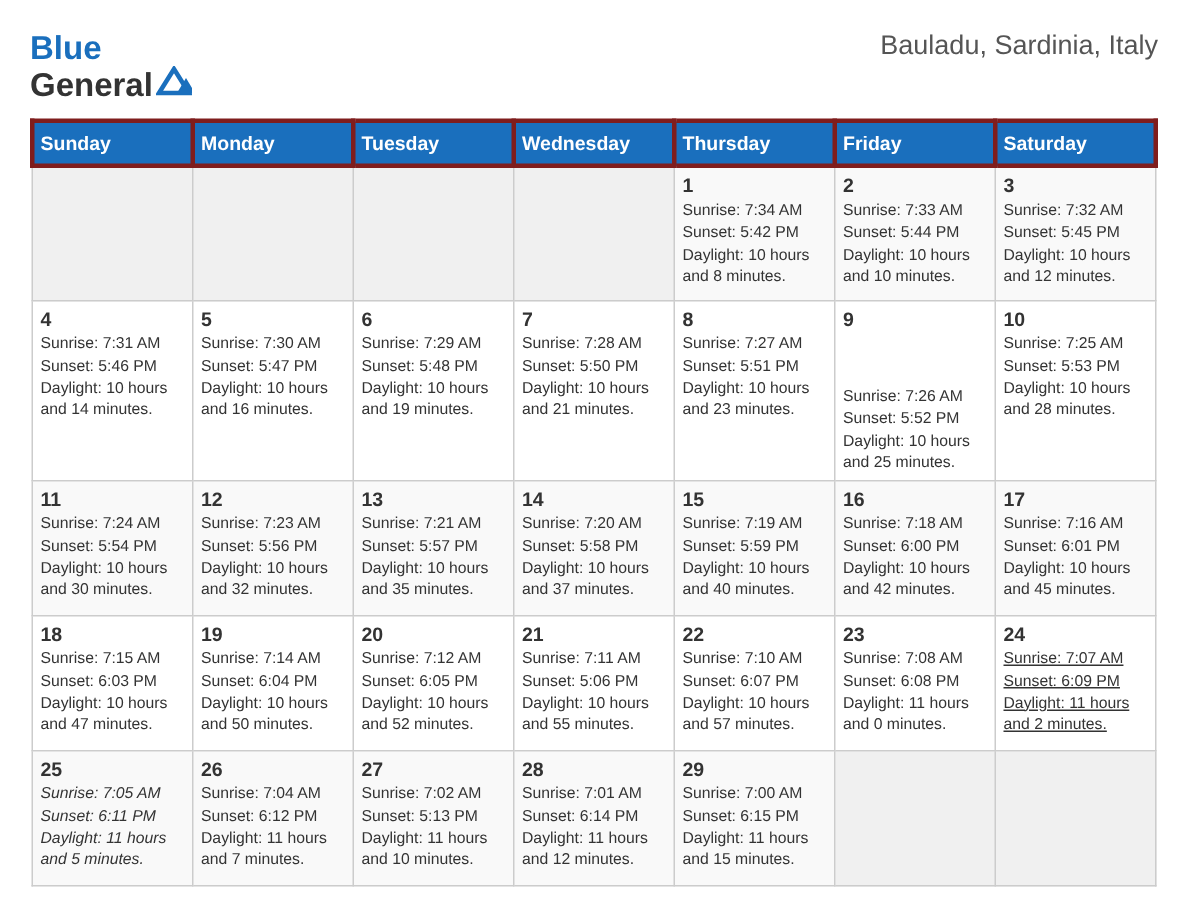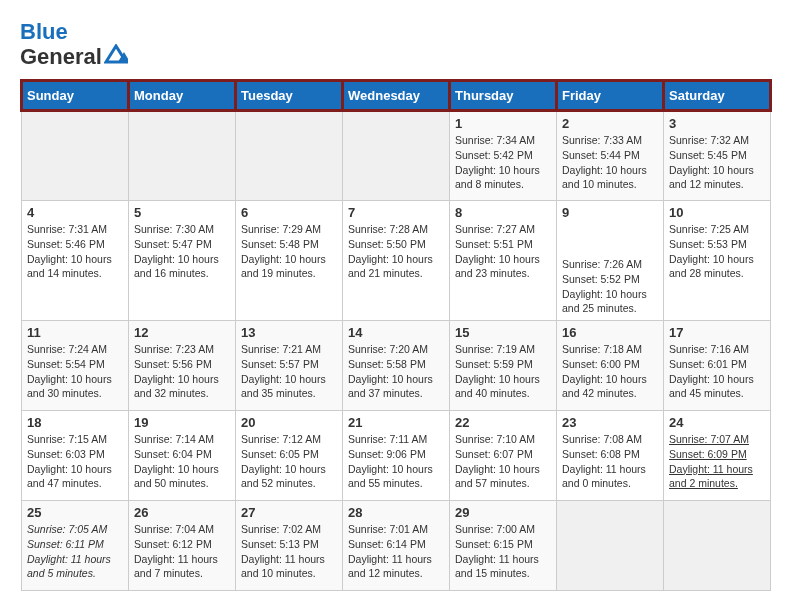--- a/index.html
+++ b/index.html
@@ -101,20 +101,21 @@
       </div>
       <div class="logo-text">
         <span class="logo-general">General</span><svg class="logo-icon" viewBox="0 0 24 20">
             <polygon points="2,18 12,2 22,18" fill="none" stroke="#1a6fbd" stroke-width="3"></polygon>
             <polygon points="14,18 20,8 26,18" fill="#1a6fbd"></polygon>
           </svg>
       </div>
     </div>
   </div>
   <div class="title-block">
+    <h2>Bauladu, Sardinia, Italy</h2>
   </div>
 </div>
 
 <table>
   <thead>
     <tr>
     <th>Sunday</th>
         <th>Monday</th>
         <th>Tuesday</th>
         <th>Wednesday</th>
@@ -271,21 +272,21 @@
         <td>
           <span class="day-num">20</span>
           <div class="day-info" style="white-space: pre-line;">Sunrise: 7:12 AM
 Sunset: 6:05 PM
 Daylight: 10 hours
 and 52 minutes.</div>
         </td>
         <td>
           <span class="day-num">21</span>
           <div class="day-info" style="white-space: pre-line;">Sunrise: 7:11 AM
-Sunset: 9:06 PM
+Sunset: 5:06 PM
 Daylight: 10 hours
 and 55 minutes.</div>
         </td>
         <td>
           <span class="day-num">22</span>
           <div class="day-info" style="white-space: pre-line;">Sunrise: 7:10 AM
 Sunset: 6:07 PM
 Daylight: 10 hours
 and 57 minutes.</div>
         </td>

